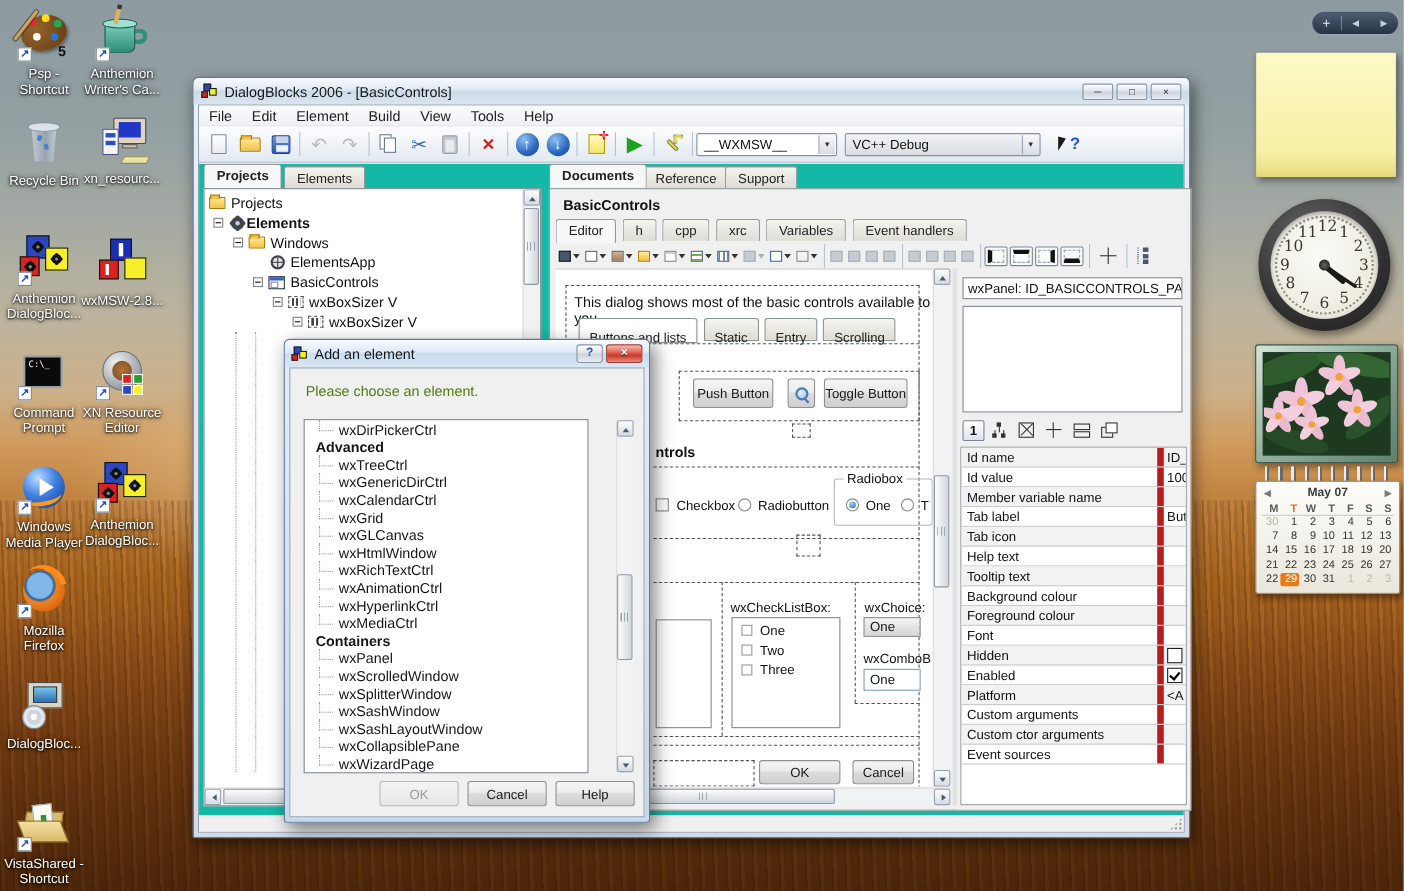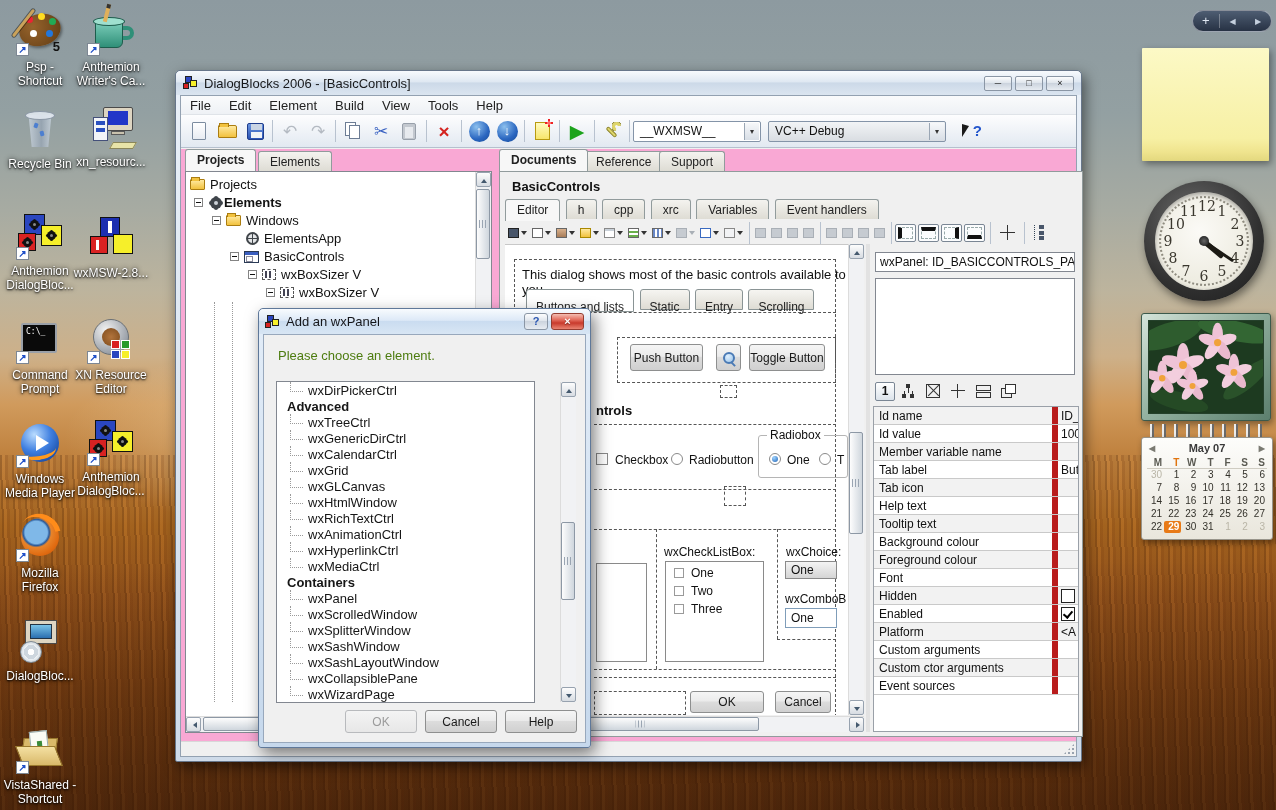--- a/index.html
+++ b/index.html
@@ -132,21 +132,21 @@
   .cal .body { background:linear-gradient(#fdfdfb,#e9e6dc); border:1px solid #98948a; border-radius:3px;
     box-shadow:2px 3px 6px rgba(0,0,0,.4); padding:3px 5px 6px; }
   .cal .head { display:flex; align-items:center; font-size:11px; font-weight:bold; color:#3a3a3a; padding:1px 2px 3px; }
   .cal .head .mon { flex:1; text-align:center; }
   .cal .head .nav { font-size:8px; color:#7a7a72; }
   .cal .grid { display:grid; grid-template-columns:repeat(7,1fr); row-gap:1px; font-size:10px; }
   .cal .dw { text-align:right; padding-right:2px; color:#5a5a52; font-weight:bold; border-bottom:1px solid #cfccc2; }
   .cal .dw.hl { color:#e07510; }
   .cal .dd { text-align:right; padding:0 2px; line-height:12px; color:#33312a; }
   .cal .dd.muted { color:#b9b5a6; }
-  .cal .dd.today { background:#e87a17; color:#fff; border-radius:2px; font-weight:bold; }
+  .cal .dd.today { background:#e87a17; color:#fff; border-radius:2px; font-weight:normal; }
 
   
   .win { position:absolute; left:175px; top:70px; width:907px; height:692px; z-index:10;
     background:linear-gradient(#e9f0f8,#cfdbe9); border:1px solid #67768a; border-radius:5px 5px 2px 2px;
     box-shadow:3px 5px 14px rgba(0,0,0,.5); }
   .wtitle { position:absolute; left:0; top:0; right:0; height:24px; display:flex; align-items:center;
     padding:0 7px; font-size:13px; color:#17181a; border-radius:5px 5px 0 0;
     background:linear-gradient(#f7fafd,#dfe8f2 45%,#ccd9e8 50%,#dbe5f0); }
   .wtitle .t { flex:1; margin-left:6px; }
   .wbtn { width:28px; height:15px; margin-left:3px; border:1px solid #8a96a5; border-radius:2px;
@@ -195,21 +195,21 @@
   .i-help .cur { position:absolute; left:0; top:2px; width:0; height:0; border-left:7px solid #1a1a1a;
     border-bottom:11px solid transparent; border-top:2px solid transparent; }
   .i-help .q { position:absolute; right:0; top:0; color:#2255cc; font-weight:bold; font-size:15px; }
   .tcombo { height:21px; border:1px solid #8494a8; background:#fff; border-radius:2px; font-size:12px;
     display:flex; align-items:center; padding-left:6px; position:relative; color:#111; }
   .tcombo .arr { position:absolute; right:1px; top:1px; bottom:1px; width:15px;
     background:linear-gradient(#f6f8fa,#d8dee6); border-left:1px solid #9aa6b4; text-align:center;
     font-size:8px; line-height:17px; color:#333; }
   .tcombo.grey { background:linear-gradient(#f2f4f6,#d9dde2); }
 
-  .client { position:absolute; left:0; top:53px; right:0; bottom:15px; background:#f9a8d4; }
+  .client { position:absolute; left:0; top:53px; right:0; bottom:15px; background:#14b8a6; }
   .tab { display:inline-block; height:20px; padding:3px 11px 0; font-size:12px; color:#222;
     background:linear-gradient(#f4f3ef,#dedcd4); border:1px solid #919b9c; border-bottom:none;
     border-radius:3px 3px 0 0; margin-right:1px; }
   .tab.active { background:#f7f7f7; font-weight:bold; height:22px; position:relative; z-index:2; }
   .tab.nb { font-weight:normal; }
   .panelbox { position:absolute; border:1px solid #919b9c; background:#f0f0f0; }
 
   
   .treebox { position:absolute; left:4px; top:22px; width:307px; height:562px; background:#fff;
     border:1px solid #828790; overflow:hidden; }
@@ -1116,21 +1116,21 @@
   </div>
 </div>
 
 <div class="mdlg">
   <div class="dtitle">
     <span class="mini-db">
       <i style="left:2px;top:0;width:7px;height:7px;background:#2a46c0"></i>
       <i style="left:7px;top:4px;width:7px;height:7px;background:#f6ef2a"></i>
       <i style="left:0;top:7px;width:6px;height:6px;background:#d92222"></i>
     </span>
-    <span class="t">Add an wxPanel</span>
+    <span class="t">Add an element</span>
     <span class="dqbtn">?</span>
     <span class="dxbtn">×</span>
   </div>
   <div class="dbody">
     <div class="dprompt">Please choose an element.</div>
     <div class="dlist">
 
         <div class="ditem">
           <span>wxDirPickerCtrl</span>
         </div>

